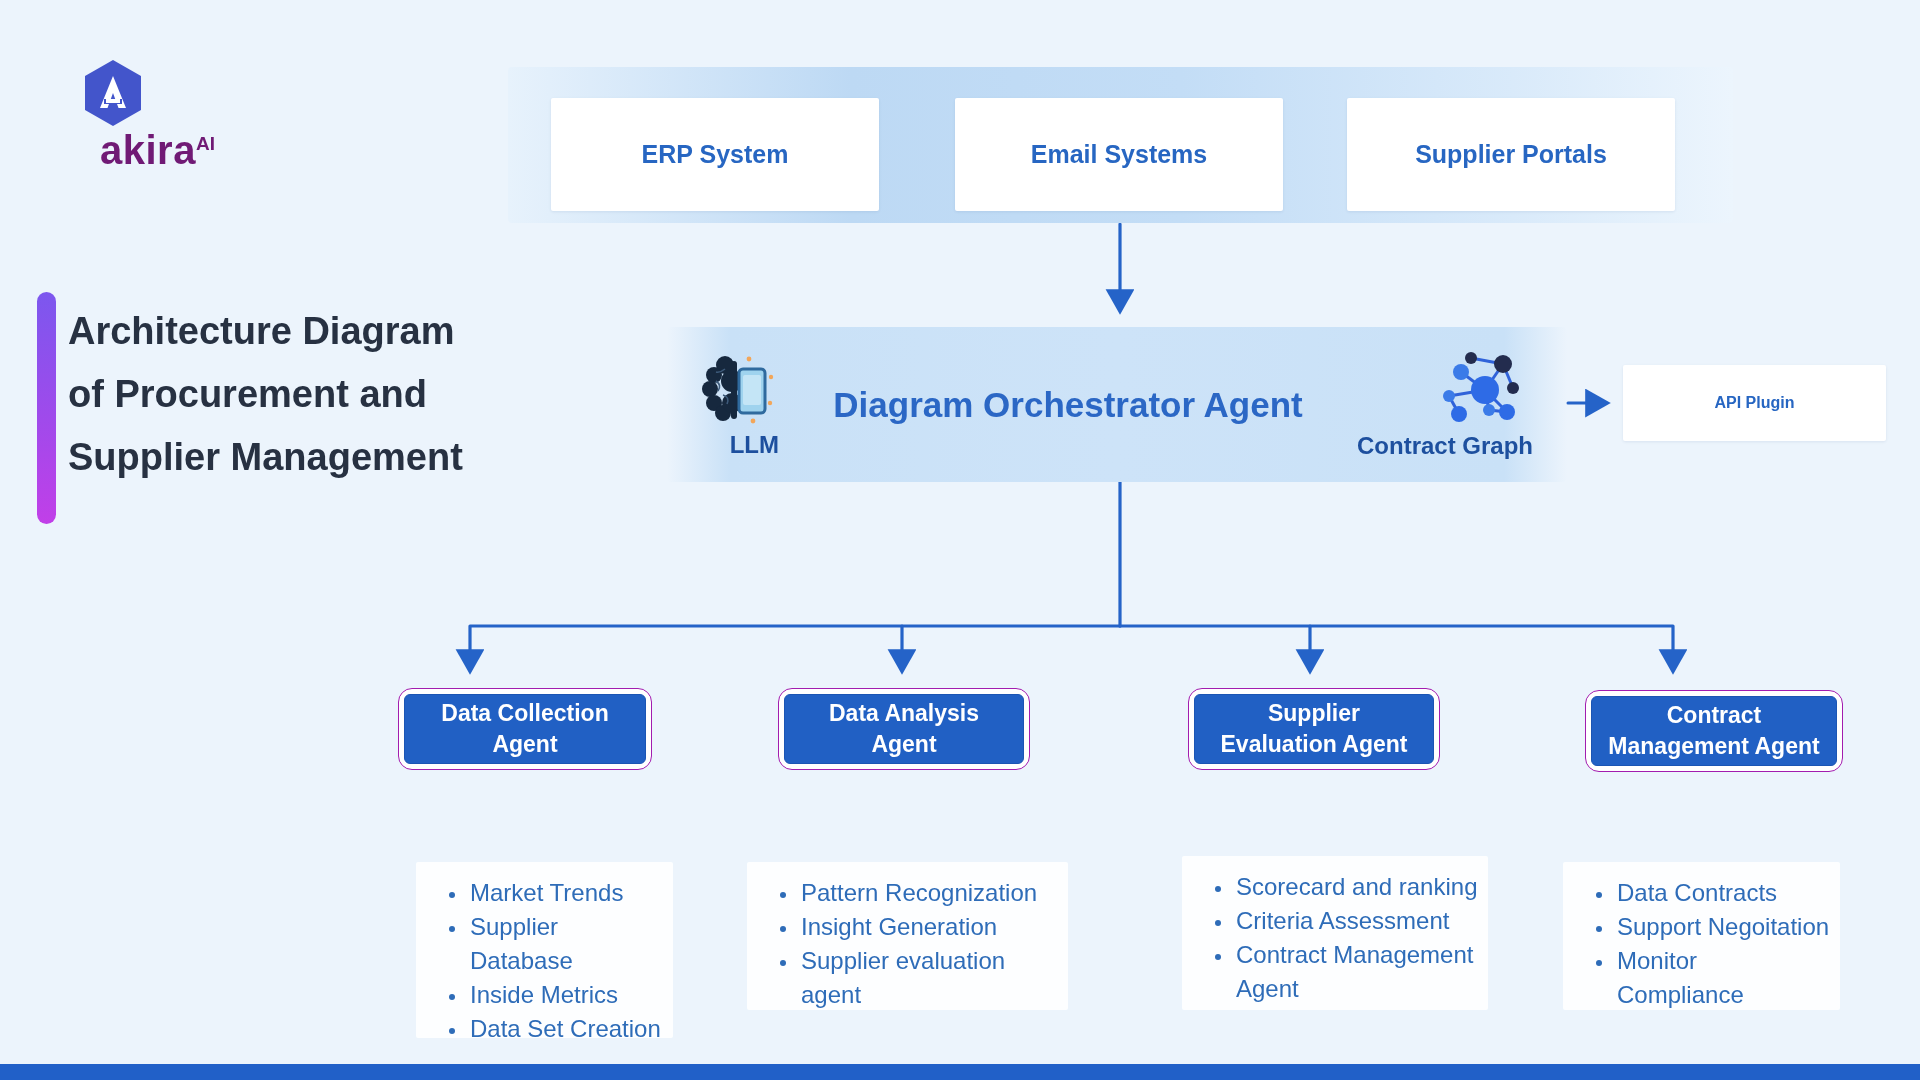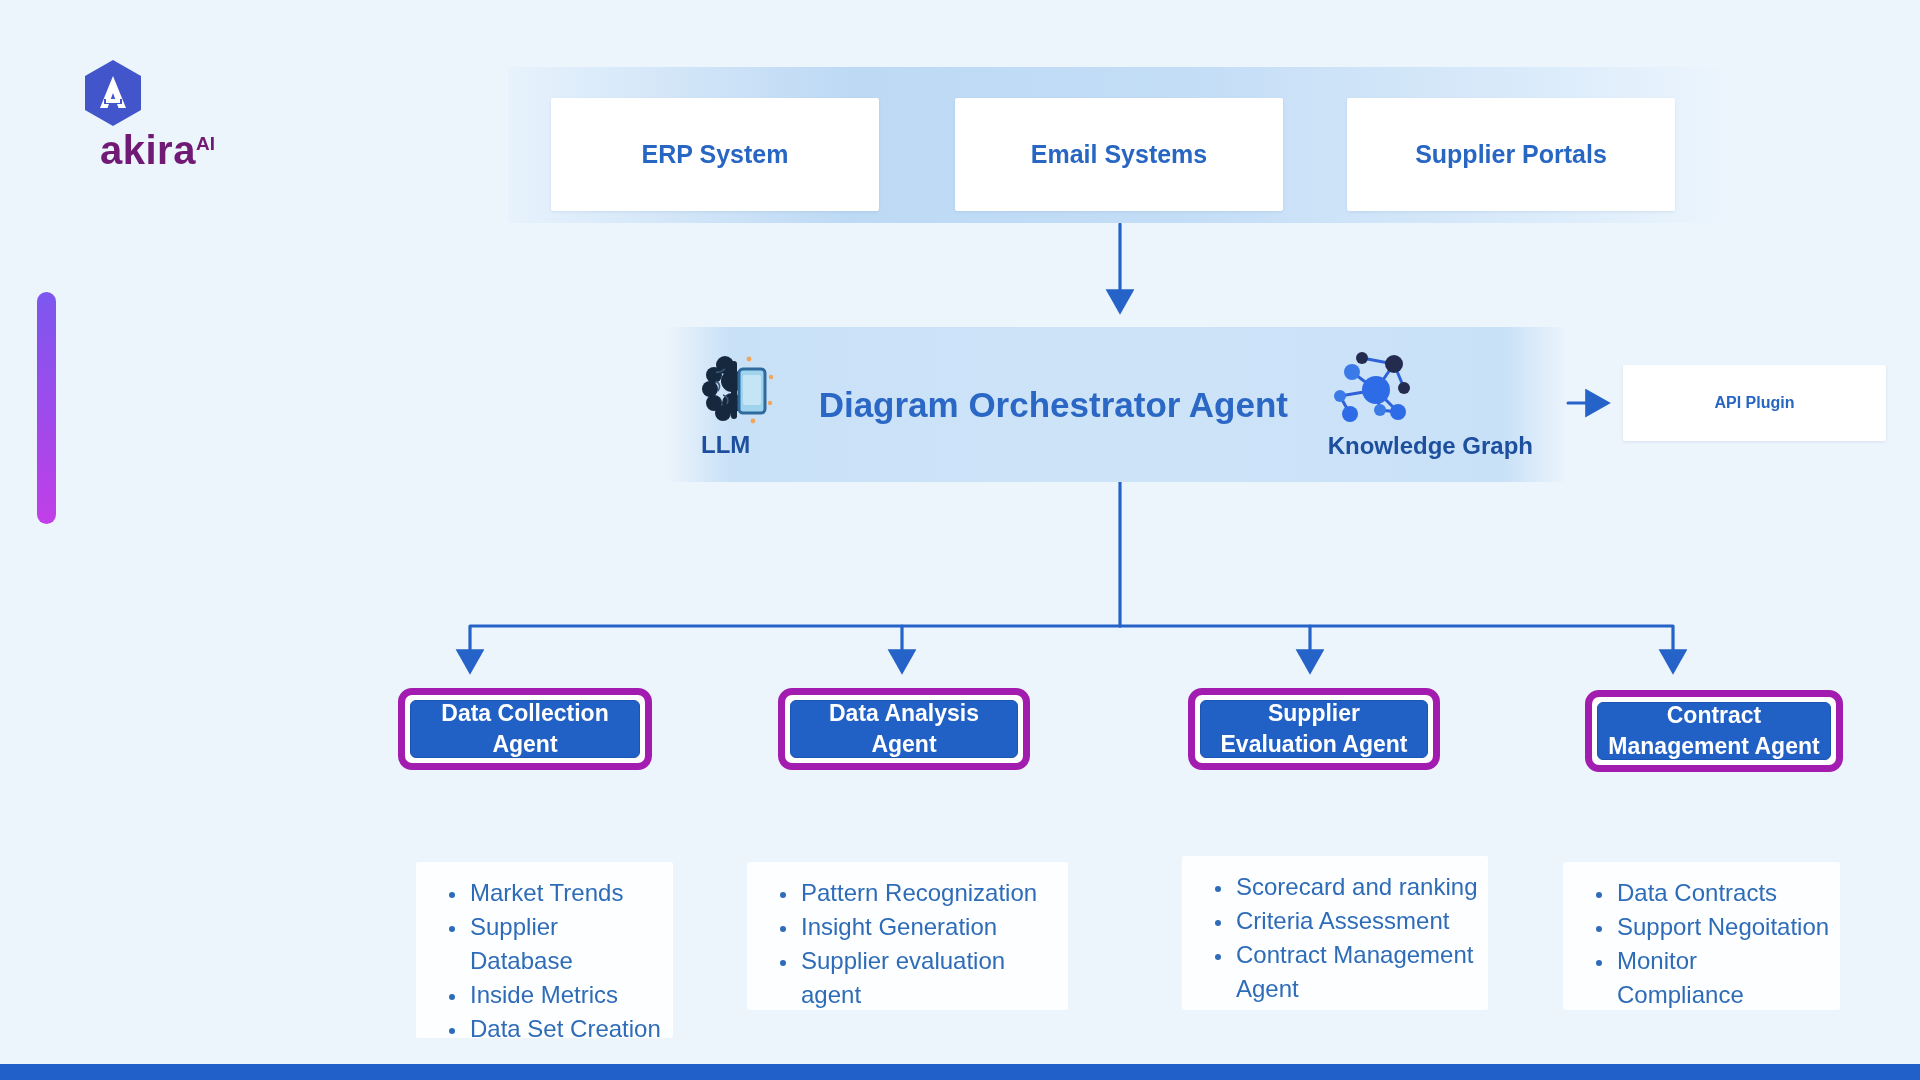--- a/index.html
+++ b/index.html
@@ -21,29 +21,29 @@
   .top-band{position:absolute;left:508px;top:67px;width:1225px;height:156px;border-radius:4px;
     background:linear-gradient(90deg,#e7f2fc 0%,#bdd9f4 28%,#c3ddf6 55%,#d9eafa 82%,#ecf5fd 100%);}
   .src-box{position:absolute;top:98px;width:328px;height:113px;background:#ffffff;border-radius:2px;
     display:flex;align-items:center;justify-content:center;box-shadow:0 1px 3px rgba(40,80,140,.10);}
   .src-box span{font-size:25px;font-weight:700;color:#2766c2;}
   .src-1{left:551px;} .src-2{left:955px;} .src-3{left:1347px;}
   
   .orch{position:absolute;left:667px;top:327px;width:900px;height:155px;border-radius:4px;
     background:linear-gradient(90deg,rgba(236,244,252,.25) 0%,#c9e1f7 7%,#cde3f8 50%,#c9e1f7 93%,rgba(236,244,252,.25) 100%);
     display:flex;align-items:center;justify-content:space-between;padding:0 34px;box-sizing:border-box;}
-  .orch-side{display:flex;flex-direction:column;align-items:flex-start;}
+  .orch-side{display:flex;flex-direction:column;align-items:flex-end;}
   .orch-side .lbl{font-size:24px;font-weight:700;color:#1d4f9e;}
   .orch-title{font-size:35px;font-weight:700;color:#2b67c5;text-align:center;flex:1;}
   
   .api-box{position:absolute;left:1623px;top:365px;width:263px;height:76px;background:#ffffff;border-radius:2px;
     display:flex;align-items:center;justify-content:center;box-shadow:0 1px 3px rgba(40,80,140,.10);}
   .api-box span{font-size:16px;font-weight:700;color:#2766c2;}
   
-  .agent{position:absolute;height:82px;background:#ffffff;border:7px solid #a21caf;border-radius:14px;
+  .agent{position:absolute;height:82px;background:#ffffff;border:1px solid #a21caf;border-radius:14px;
     box-sizing:border-box;padding:5px;}
   .agent .inner{width:100%;height:100%;background:#2160c4;border-radius:6px;border:1px solid #1b55b4;
     display:flex;flex-direction:column;align-items:center;justify-content:center;box-sizing:border-box;}
   .agent .inner span{display:block;color:#ffffff;font-size:23px;font-weight:700;line-height:31px;text-align:center;}
   .agent-1{left:398px;top:688px;width:254px;}
   .agent-2{left:778px;top:688px;width:252px;}
   .agent-3{left:1188px;top:688px;width:252px;}
   .agent-4{left:1585px;top:690px;width:258px;}
   
   .card{position:absolute;background:#fdfeff;border-radius:2px;box-sizing:border-box;padding:14px 10px 10px 0;}
@@ -85,20 +85,25 @@
     <svg class="brand-hex" width="66" height="70" viewBox="0 0 66 70">
       <polygon points="33,2 61,18 61,52 33,68 5,52 5,18" fill="#4355cb"></polygon>
       <path d="M20 50 L33 18 L46 50 L38.5 50 L33 35 L27.5 50 Z" fill="#ffffff"></path>
       <path d="M24 41 L42 41 L42 46 L24 46 Z" fill="#4355cb"></path>
       <path d="M26 43 L40 43" stroke="#ffffff" stroke-width="4"></path>
     </svg>
     <div class="brand-word"><span>akira</span><sup class="brand-sup">AI</sup></div>
   </div>
 
   <div class="title-bar"></div>
+  <div class="title-text">
+    <span>Architecture Diagram</span>
+    <span>of Procurement and</span>
+    <span>Supplier Management</span>
+  </div>
 
   <div class="top-band"></div>
   <div class="src-box src-1">
     <span>ERP System</span>
   </div>
   <div class="src-box src-2">
     <span>Email Systems</span>
   </div>
   <div class="src-box src-3">
     <span>Supplier Portals</span>
@@ -150,21 +155,21 @@
         <circle cx="48" cy="40" r="14" fill="#2e6be6"></circle>
         <circle cx="24" cy="22" r="8" fill="#3b7be8"></circle>
         <circle cx="34" cy="8" r="6" fill="#232c4e"></circle>
         <circle cx="66" cy="14" r="9" fill="#232c4e"></circle>
         <circle cx="76" cy="38" r="6" fill="#232c4e"></circle>
         <circle cx="12" cy="46" r="6" fill="#3b7be8"></circle>
         <circle cx="22" cy="64" r="8" fill="#2e6be6"></circle>
         <circle cx="52" cy="60" r="6" fill="#3b7be8"></circle>
         <circle cx="70" cy="62" r="8" fill="#2e6be6"></circle>
       </svg>
-      <span class="lbl">Knowledge Graph</span>
+      <span class="lbl">Contract Graph</span>
     </div>
   </div>
 
   <div class="api-box">
     <span>API Plugin</span>
   </div>
 
   <div class="agent agent-1">
     <div class="inner">
       <span>Data Collection</span>

